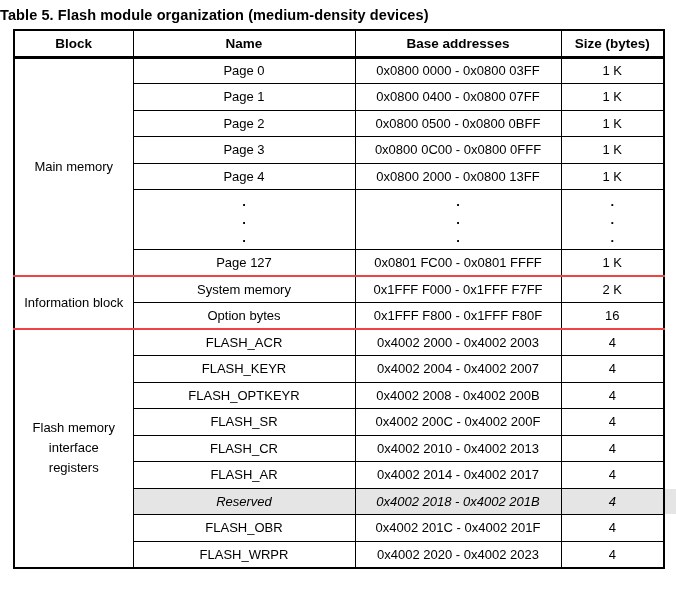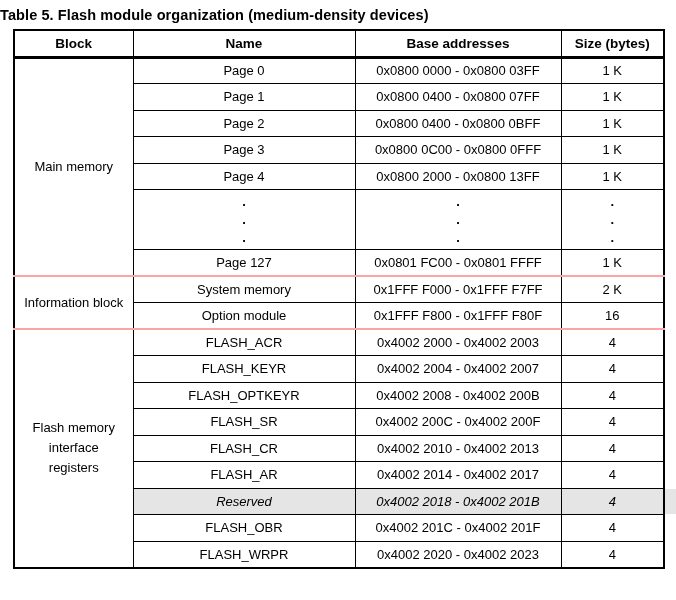--- a/index.html
+++ b/index.html
@@ -33,21 +33,21 @@
     padding: 0 2px;
     overflow: hidden;
   }
   thead th {
     height: 27px;
     font-size: 13.5px;
     font-weight: bold;
     border-bottom: 3px solid #000;
   }
   tbody td { height: 26.5px; }
-  tr.section-start td { border-top: 2px solid #fca5a5; margin-left: 43px; }
+  tr.section-start td { border-top: 2px solid #ef4444; margin-left: 43px; }
   td.block-cell {
     white-space: pre-line;
     line-height: 20px;
   }
   tr.dots-row td { height: 60px; }
   td.dots-cell {
     white-space: pre-line;
     line-height: 18px;
     font-size: 13px;
     font-weight: bold;
@@ -87,21 +87,21 @@
         <td class="base-address-cell">0x0800 0000 - 0x0800 03FF</td>
         <td class="size-cell">1 K</td>
       </tr>
       <tr>
         <td class="name-cell">Page 1</td>
         <td class="base-address-cell">0x0800 0400 - 0x0800 07FF</td>
         <td class="size-cell">1 K</td>
       </tr>
       <tr>
         <td class="name-cell">Page 2</td>
-        <td class="base-address-cell">0x0800 0400 - 0x0800 0BFF</td>
+        <td class="base-address-cell">0x0800 0500 - 0x0800 0BFF</td>
         <td class="size-cell">1 K</td>
       </tr>
       <tr>
         <td class="name-cell">Page 3</td>
         <td class="base-address-cell">0x0800 0C00 - 0x0800 0FFF</td>
         <td class="size-cell">1 K</td>
       </tr>
       <tr>
         <td class="name-cell">Page 4</td>
         <td class="base-address-cell">0x0800 2000 - 0x0800 13FF</td>
@@ -123,21 +123,21 @@
         <td class="base-address-cell">0x0801 FC00 - 0x0801 FFFF</td>
         <td class="size-cell">1 K</td>
       </tr>
       <tr class="section-start">
         <td class="block-cell" rowspan="2">Information block</td>
         <td class="name-cell">System memory</td>
         <td class="base-address-cell">0x1FFF F000 - 0x1FFF F7FF</td>
         <td class="size-cell">2 K</td>
       </tr>
       <tr>
-        <td class="name-cell">Option module</td>
+        <td class="name-cell">Option bytes</td>
         <td class="base-address-cell">0x1FFF F800 - 0x1FFF F80F</td>
         <td class="size-cell">16</td>
       </tr>
       <tr class="section-start">
         <td class="block-cell" rowspan="9">Flash memory
 interface
 registers</td>
         <td class="name-cell">FLASH_ACR</td>
         <td class="base-address-cell">0x4002 2000 - 0x4002 2003</td>
         <td class="size-cell">4</td>

